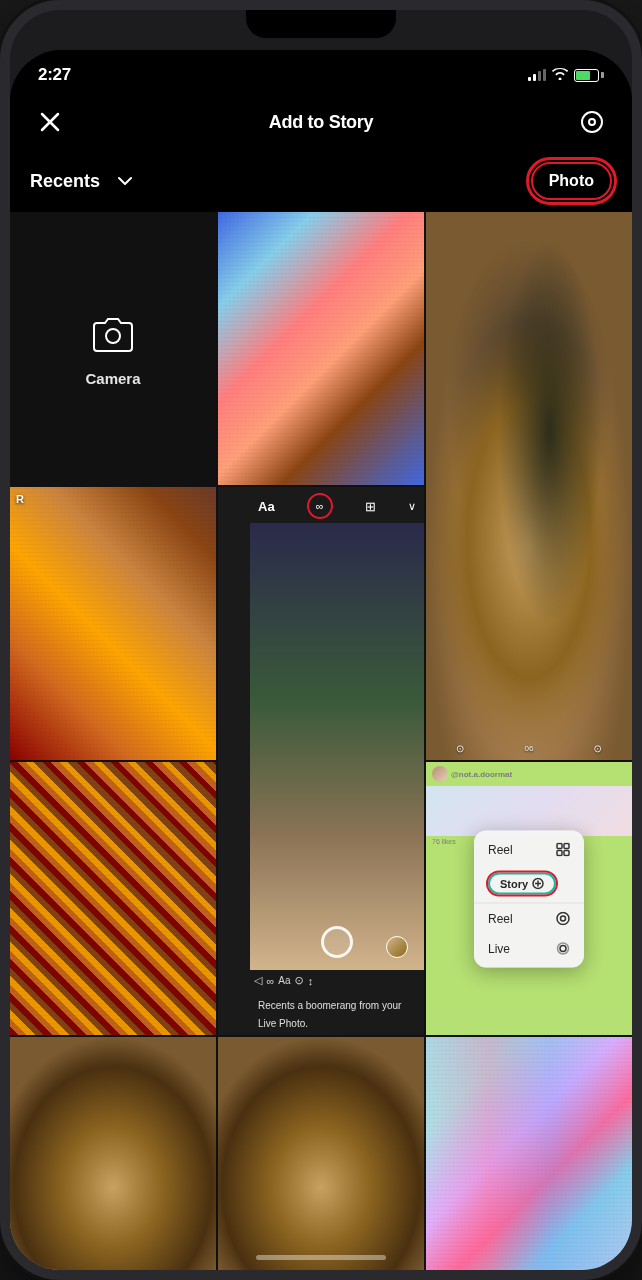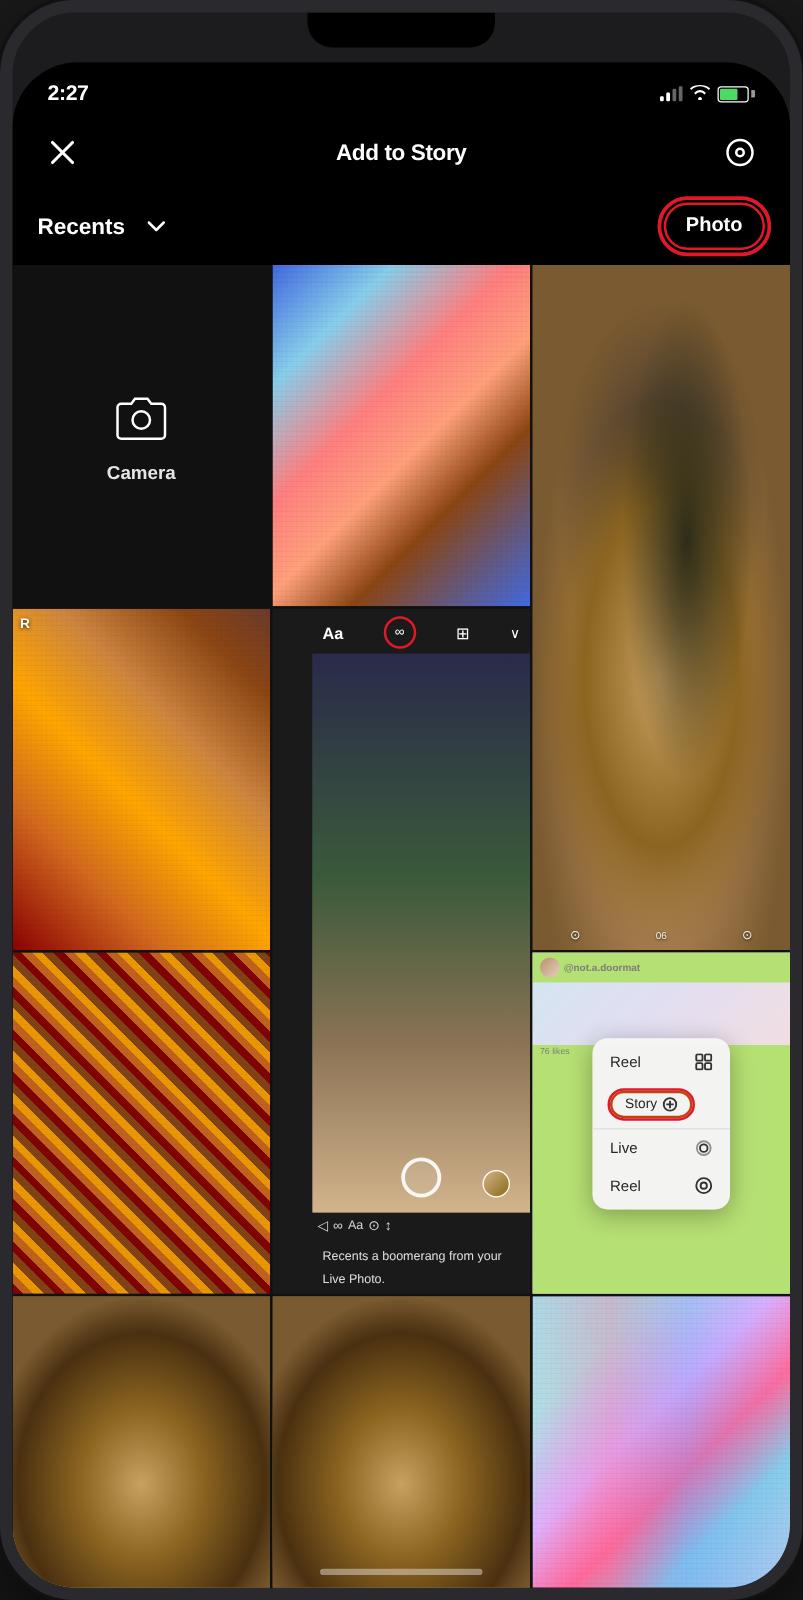--- a/index.html
+++ b/index.html
@@ -424,25 +424,25 @@
       gap: 8px;
       cursor: pointer;
     }
 
     .share-option.story-option {
       border-bottom: 0.5px solid #e0e0e0;
     }
 
     .share-option-badge {
       padding: 3px 10px;
-      border: 2px solid #c2410c;
+      border: 2px solid #14b8a6;
       border-radius: 50px;
       color: #262626;
       font-size: 11px;
-      font-weight: 400;
+      font-weight: 700;
       display: flex;
       align-items: center;
       gap: 4px;
       position: relative;
     }
 
     .share-badge-ring {
       position: absolute;
       inset: -4px;
       border: 2px solid #e0192a;
@@ -643,31 +643,31 @@
               <span>Story</span>
               <svg width="12" height="12" viewBox="0 0 12 12" fill="none" stroke="#333" stroke-width="1.5">
                   <circle cx="6" cy="6" r="5"></circle>
                   <line x1="6" y1="3" x2="6" y2="9"></line>
                   <line x1="3" y1="6" x2="9" y2="6"></line>
                 </svg>
               <div class="share-badge-ring"></div>
             </div>
           </div>
           <div class="share-option">
+            <span>Reel</span>
+            <svg width="14" height="14" viewBox="0 0 14 14" fill="none" stroke="#333" stroke-width="1.5">
+                <circle cx="7" cy="7" r="6"></circle>
+                <circle cx="7" cy="7" r="2.5"></circle>
+              </svg>
+          </div>
+          <div class="share-option">
             <span>Live</span>
             <svg width="14" height="14" viewBox="0 0 14 14" fill="none" stroke="#333" stroke-width="1.5">
                 <circle cx="7" cy="7" r="3"></circle>
                 <circle cx="7" cy="7" r="5.5" opacity="0.5"></circle>
-              </svg>
-          </div>
-          <div class="share-option">
-            <span>Reel</span>
-            <svg width="14" height="14" viewBox="0 0 14 14" fill="none" stroke="#333" stroke-width="1.5">
-                <circle cx="7" cy="7" r="6"></circle>
-                <circle cx="7" cy="7" r="2.5"></circle>
               </svg>
           </div>
         </div>
 
         <div style="width:100%;height:100%;background:#84cc16;opacity:0.6;">
           <div style="padding:4px 6px;display:flex;align-items:center;gap:3px;">
             <div style="width:16px;height:16px;border-radius:50%;background:linear-gradient(135deg,#8b4513,#d2b48c);"></div>
             <span style="font-size:8px;color:#262626;font-weight:600;">@not.a.doormat</span>
           </div>
           <div style="width:100%;height:50px;background:linear-gradient(135deg,#b8d4e8,#d0c8e8,#e8c8d0);"></div>

